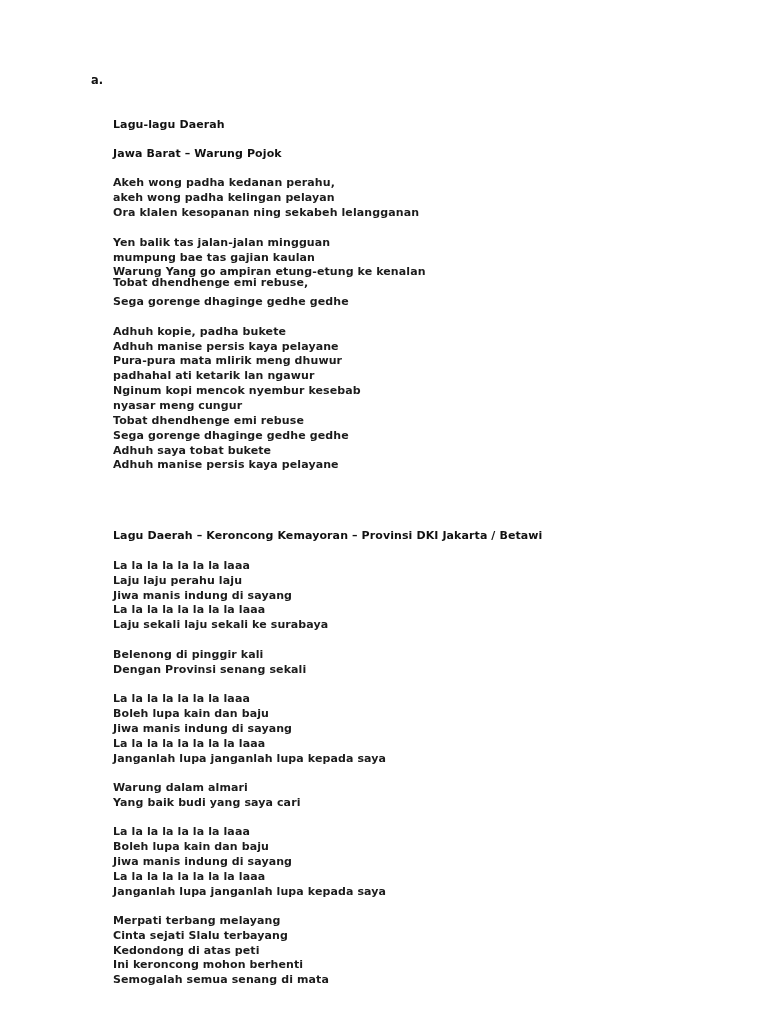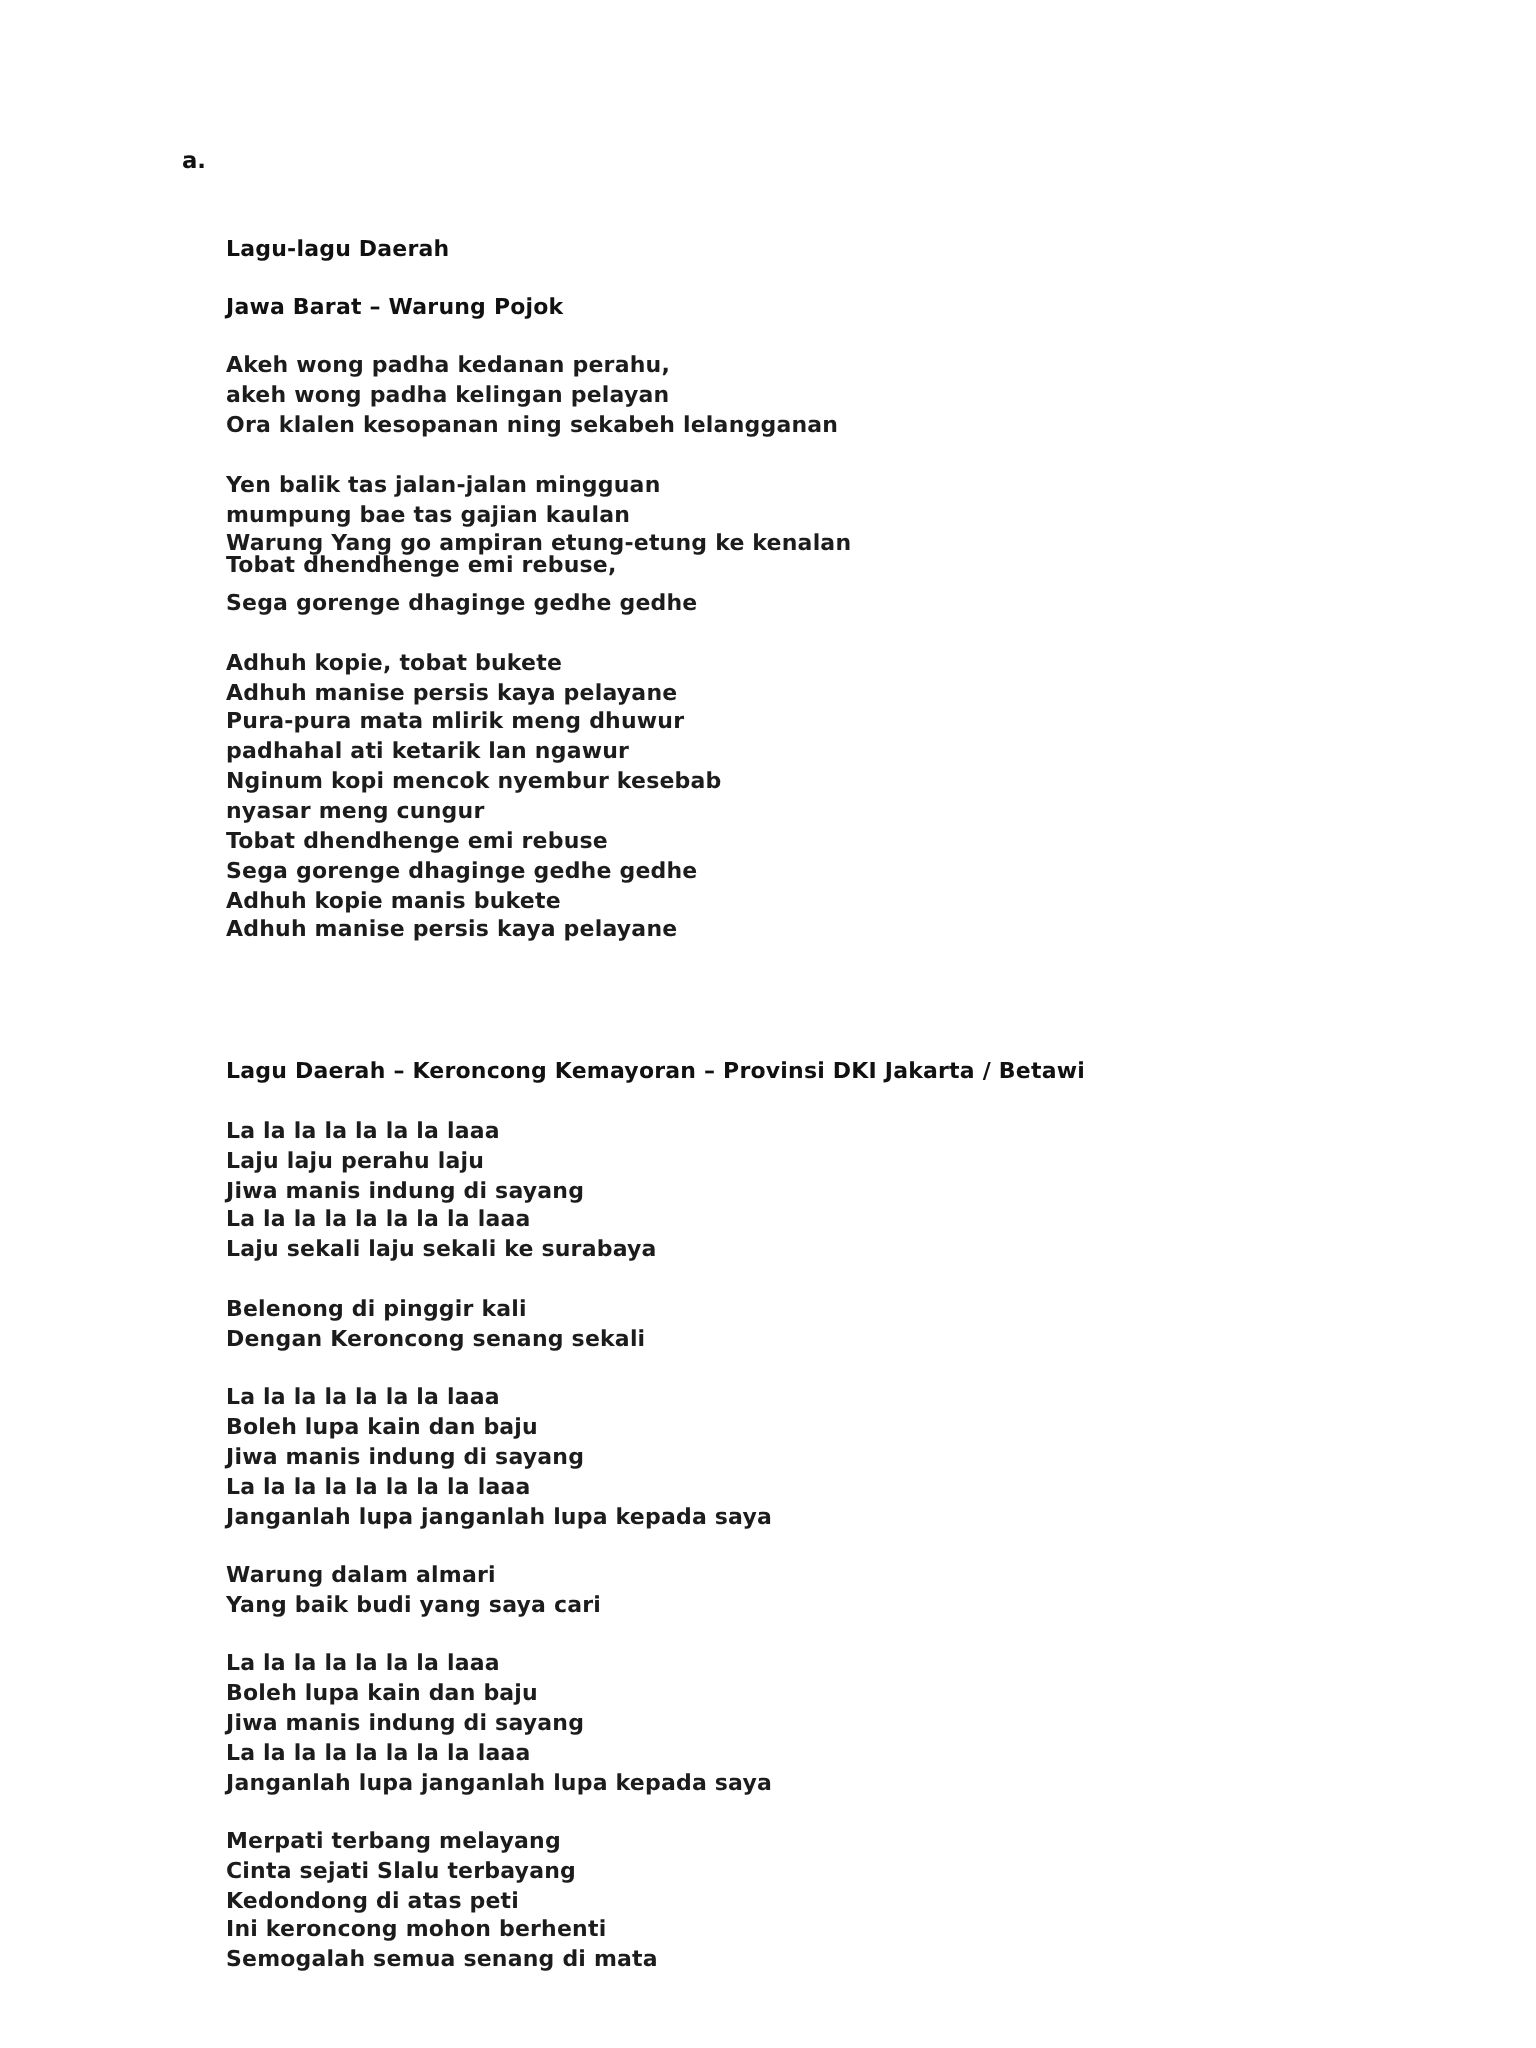--- a/index.html
+++ b/index.html
@@ -64,47 +64,47 @@
 
     <div>
       <div class="line" style="top:191px">Yen balik tas jalan-jalan mingguan</div>
       <div class="line" style="top:206px">mumpung bae tas gajian kaulan</div>
       <div class="line" style="top:220px">Warung Yang go ampiran etung-etung ke kenalan</div>
       <div class="line" style="top:231px">Tobat dhendhenge emi rebuse,</div>
       <div class="line" style="top:250px">Sega gorenge dhaginge gedhe gedhe</div>
     </div>
 
     <div>
-      <div class="line" style="top:280px">Adhuh kopie, tobat bukete</div>
+      <div class="line" style="top:280px">Adhuh kopie, padha bukete</div>
       <div class="line" style="top:295px">Adhuh manise persis kaya pelayane</div>
       <div class="line" style="top:309px">Pura-pura mata mlirik meng dhuwur</div>
       <div class="line" style="top:324px">padhahal ati ketarik lan ngawur</div>
       <div class="line" style="top:339px">Nginum kopi mencok nyembur kesebab</div>
       <div class="line" style="top:354px">nyasar meng cungur</div>
       <div class="line" style="top:369px">Tobat dhendhenge emi rebuse</div>
       <div class="line" style="top:384px">Sega gorenge dhaginge gedhe gedhe</div>
-      <div class="line" style="top:399px">Adhuh kopie manis bukete</div>
+      <div class="line" style="top:399px">Adhuh saya tobat bukete</div>
       <div class="line" style="top:413px">Adhuh manise persis kaya pelayane</div>
     </div>
   </div>
 
   <div>
     <div class="line bold" style="top:484px">Lagu Daerah – Keroncong Kemayoran – Provinsi DKI Jakarta / Betawi</div>
 
     <div>
       <div class="line" style="top:514px">La la la la la la la laaa</div>
       <div class="line" style="top:529px">Laju laju perahu laju</div>
       <div class="line" style="top:544px">Jiwa manis indung di sayang</div>
       <div class="line" style="top:558px">La la la la la la la la laaa</div>
       <div class="line" style="top:573px">Laju sekali laju sekali ke surabaya</div>
     </div>
 
     <div>
       <div class="line" style="top:603px">Belenong di pinggir kali</div>
-      <div class="line" style="top:618px">Dengan Keroncong senang sekali</div>
+      <div class="line" style="top:618px">Dengan Provinsi senang sekali</div>
     </div>
 
     <div>
       <div class="line" style="top:647px">La la la la la la la laaa</div>
       <div class="line" style="top:662px">Boleh lupa kain dan baju</div>
       <div class="line" style="top:677px">Jiwa manis indung di sayang</div>
       <div class="line" style="top:692px">La la la la la la la la laaa</div>
       <div class="line" style="top:707px">Janganlah lupa janganlah lupa kepada saya</div>
     </div>
 

